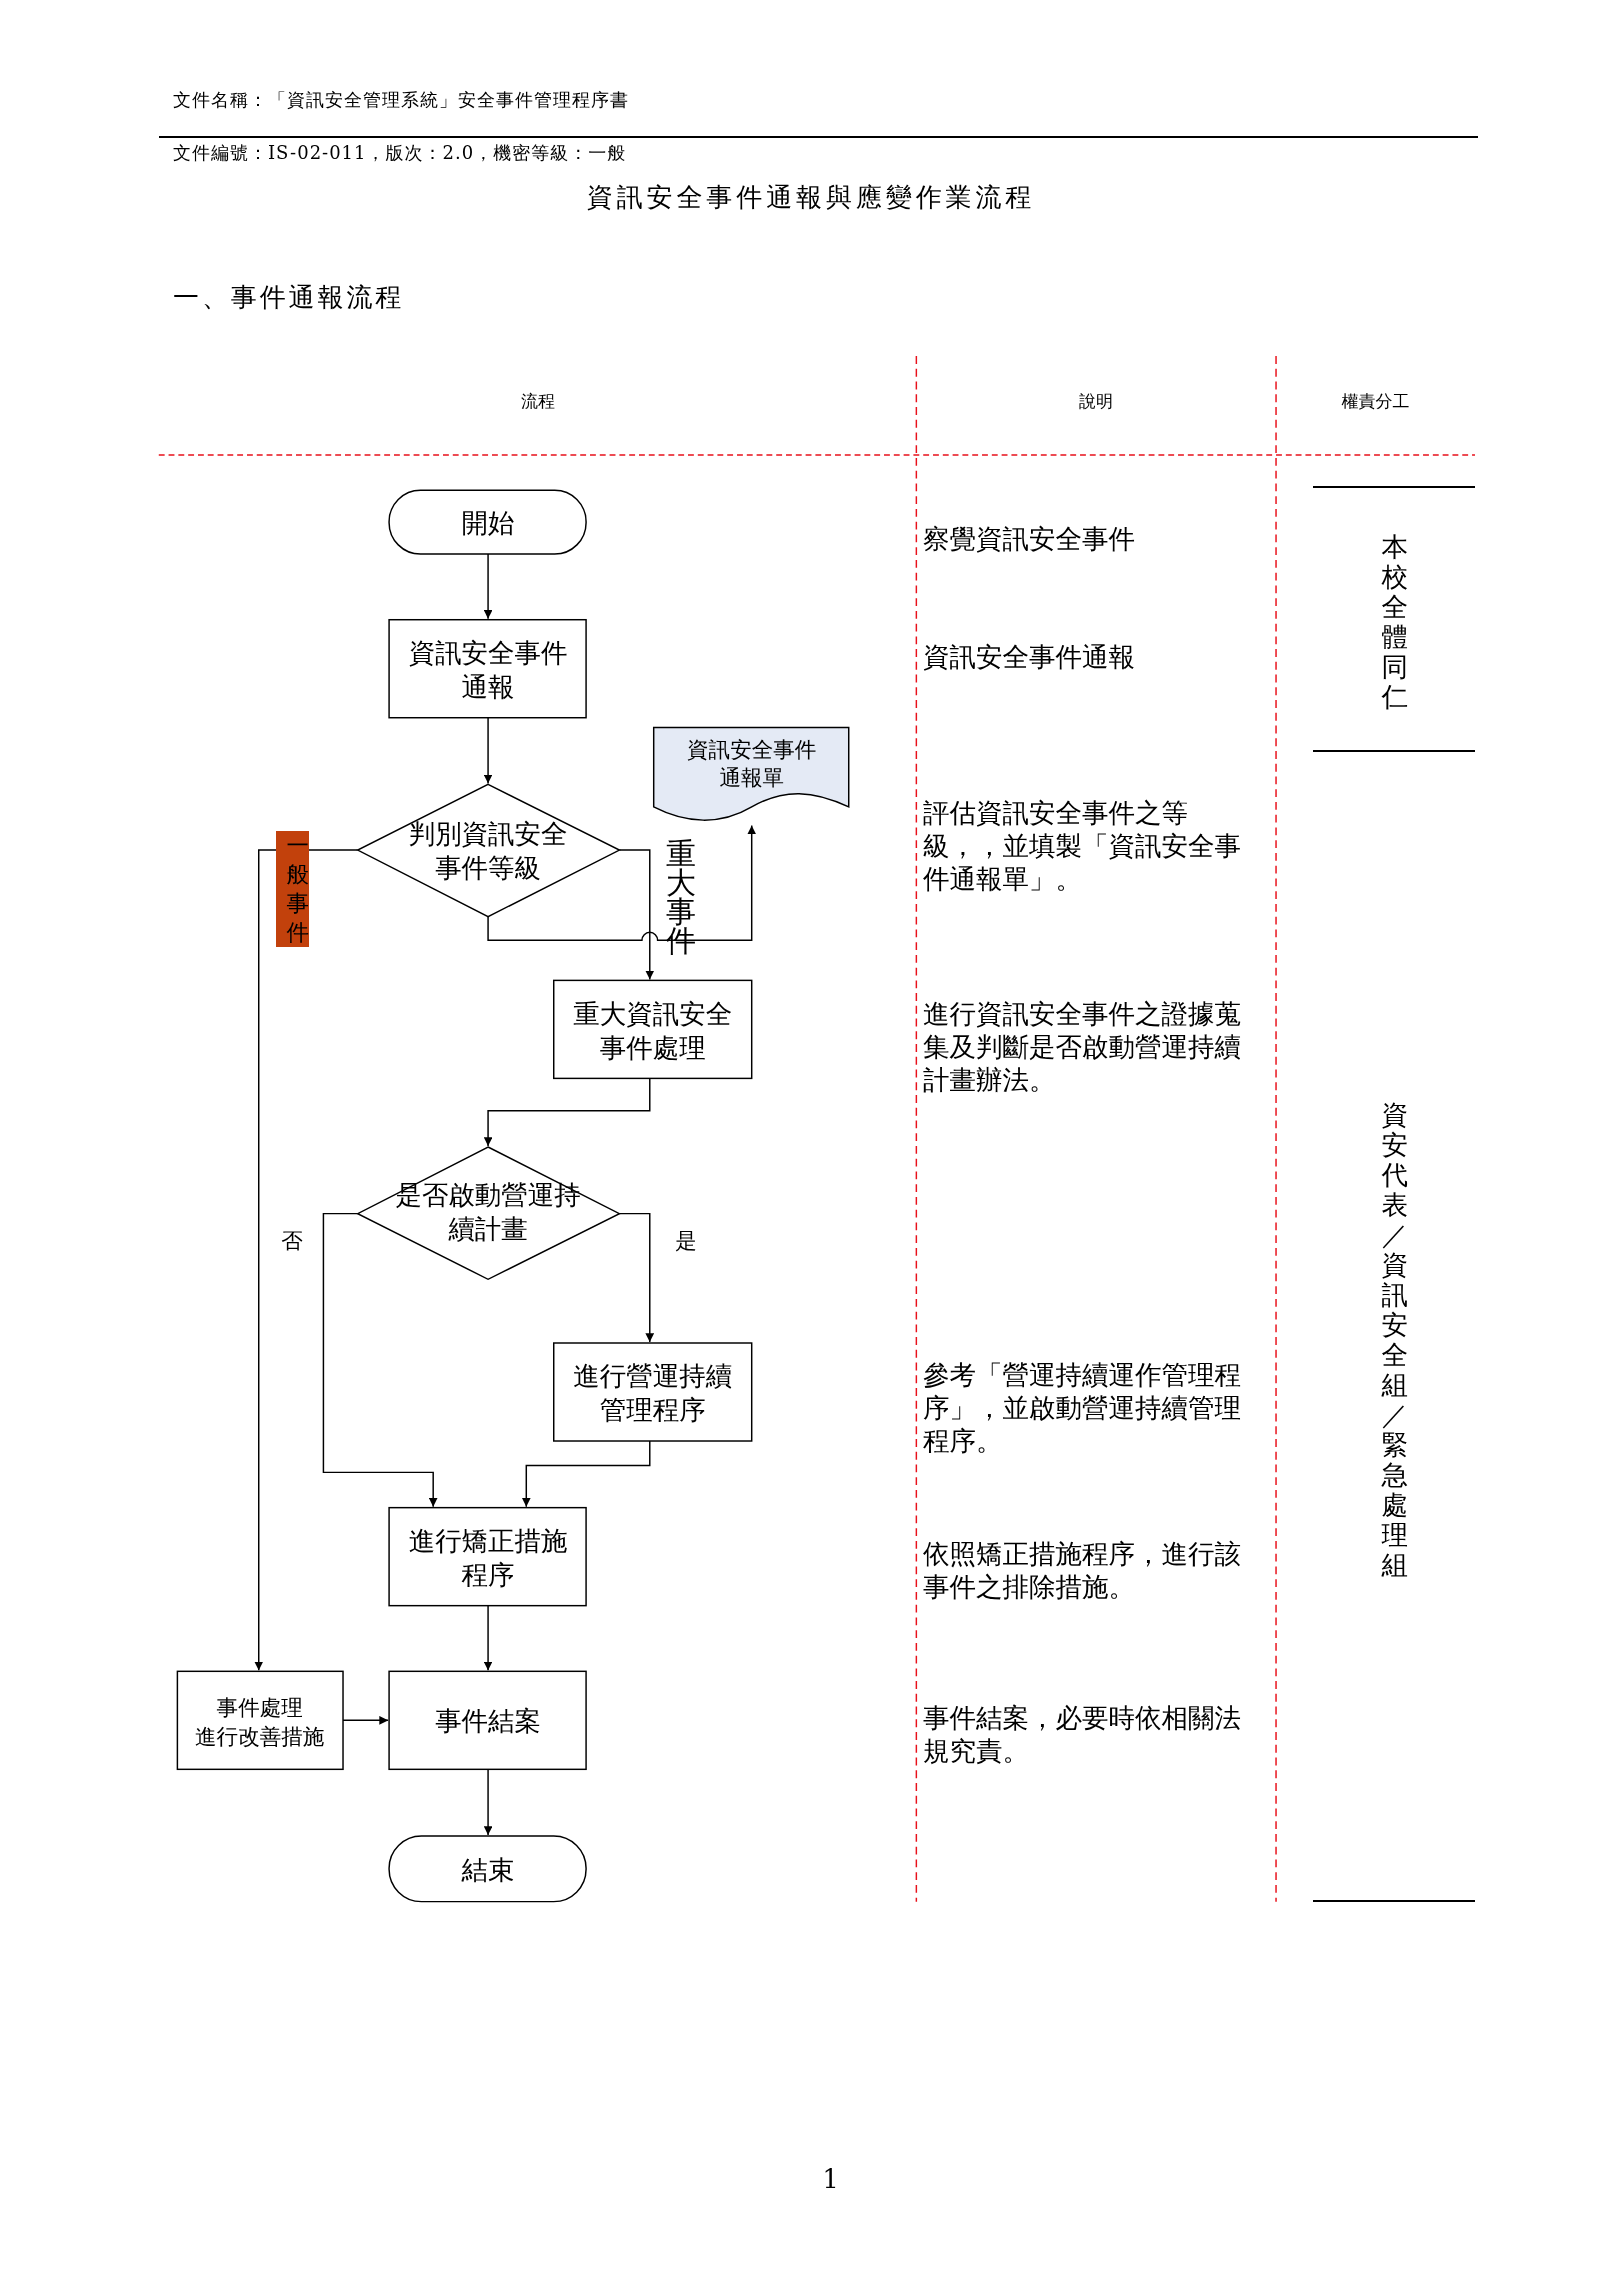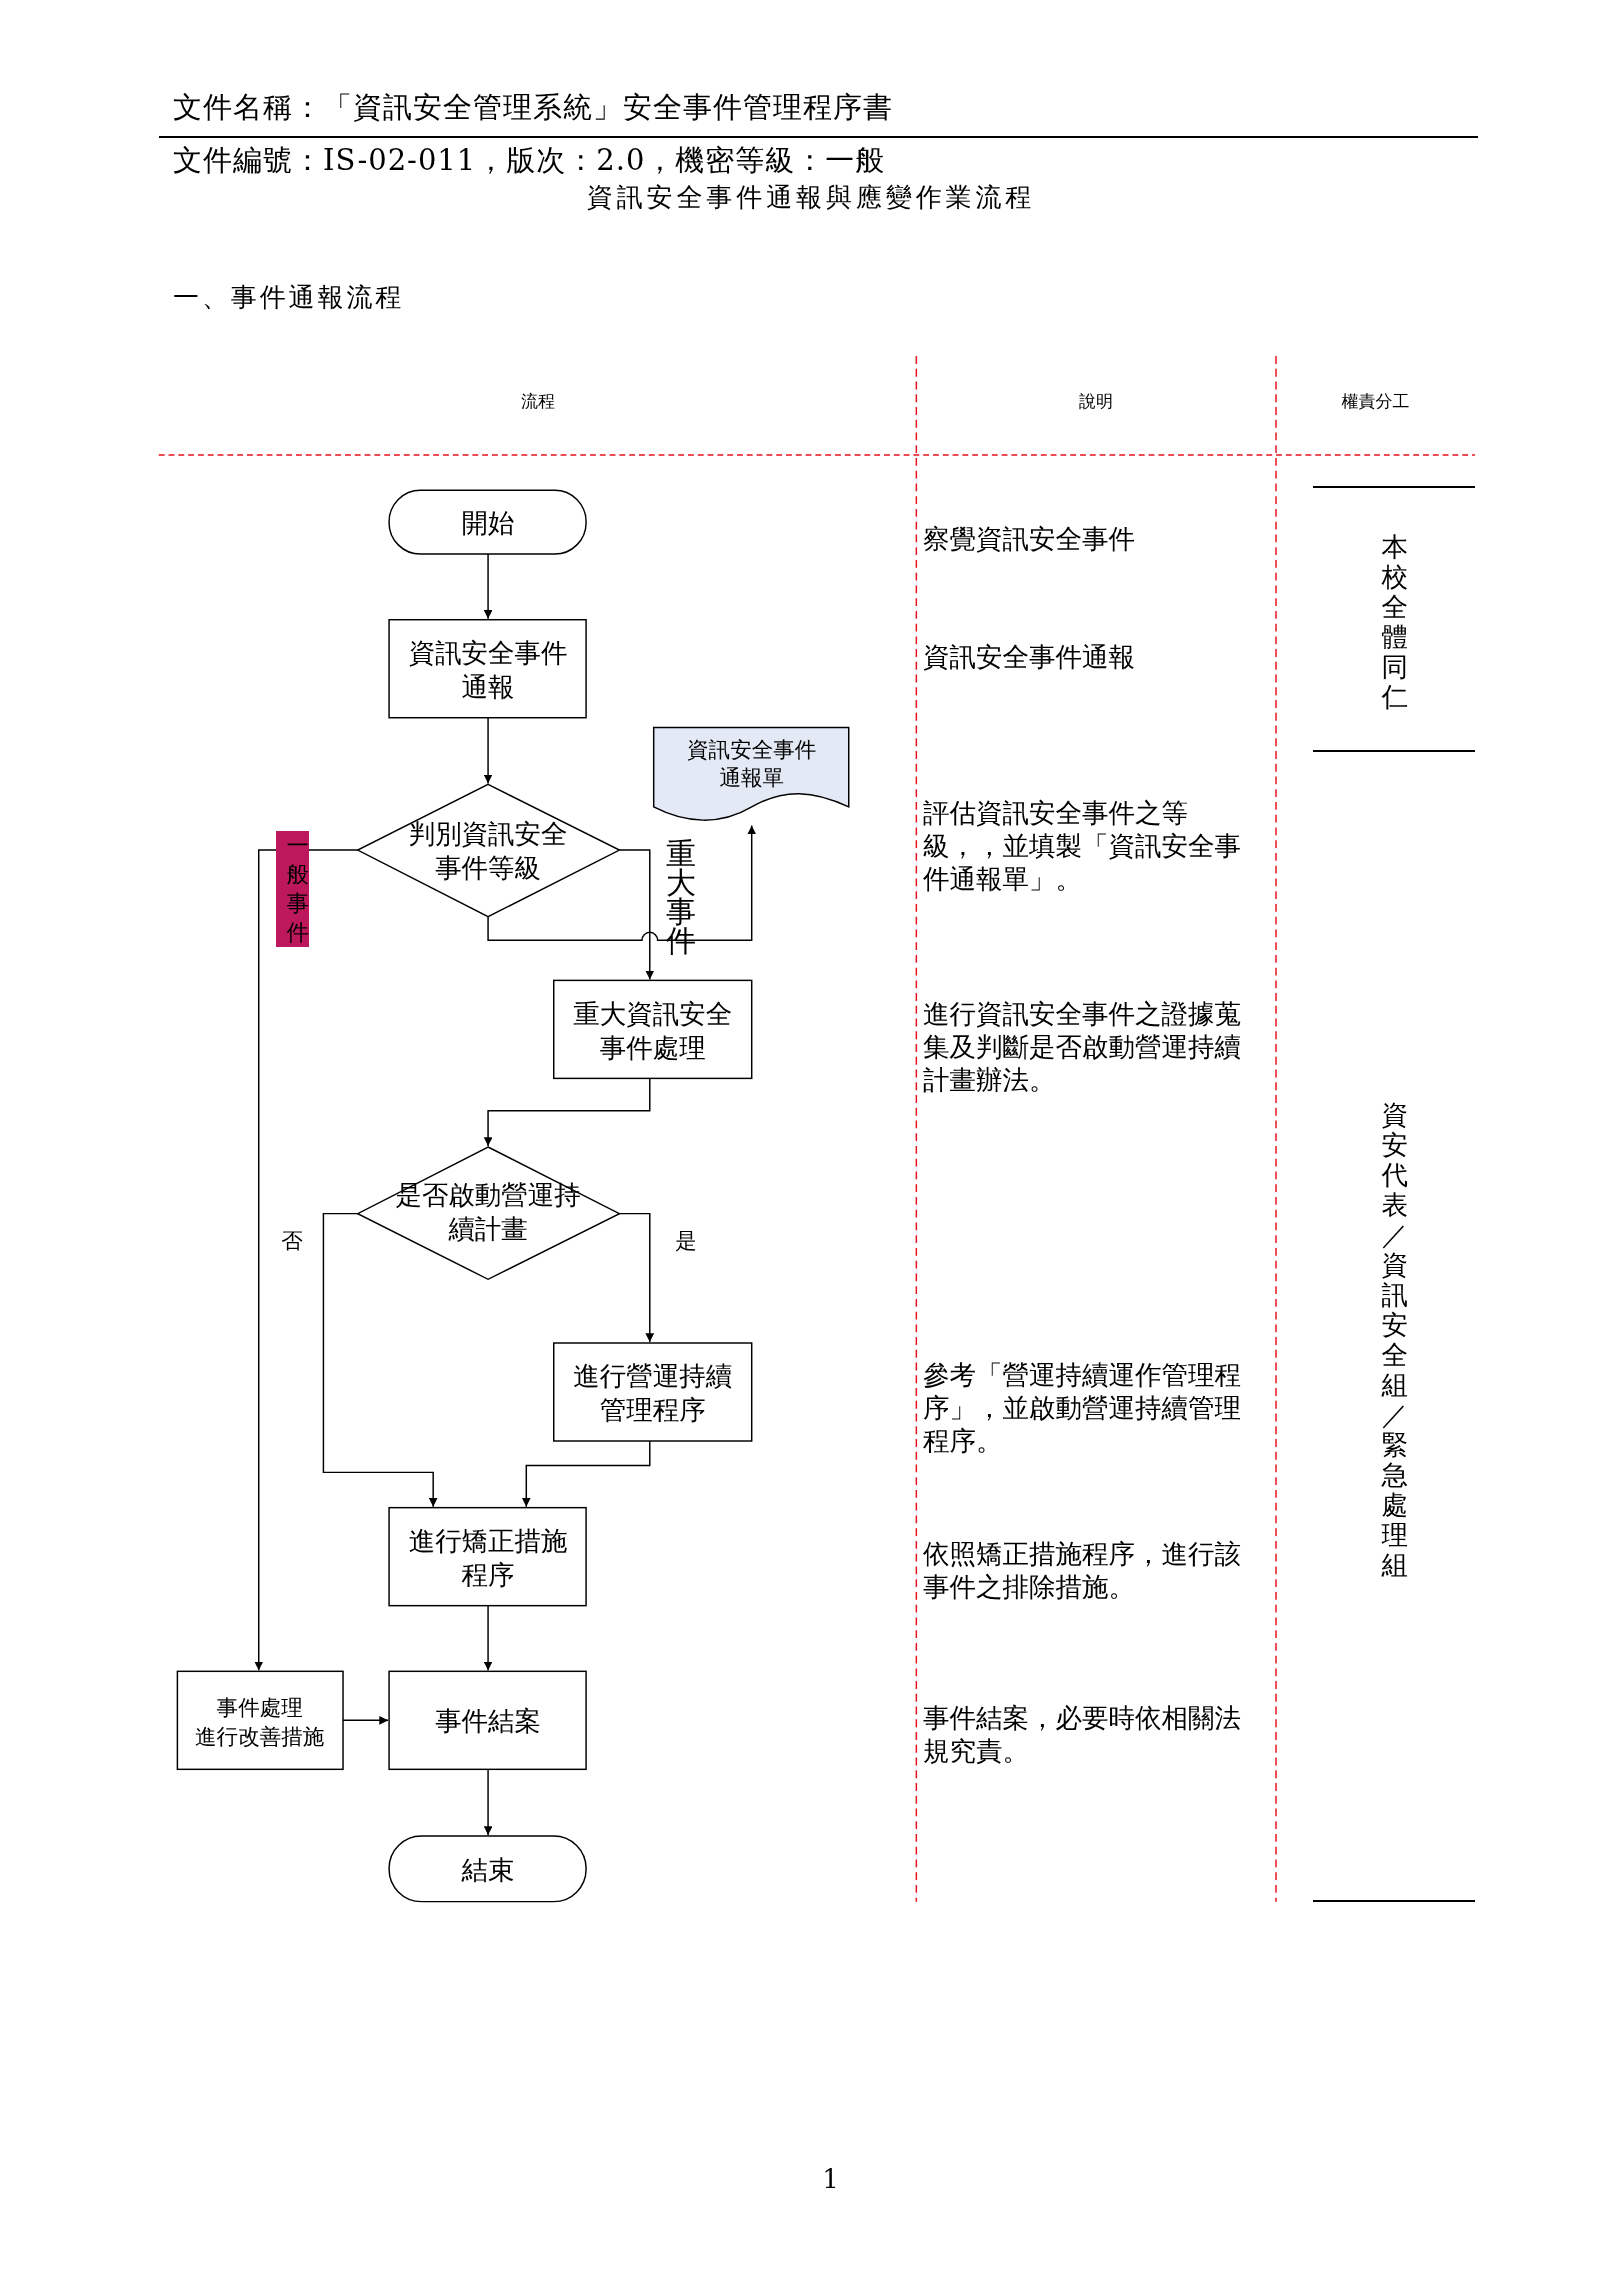--- a/index.html
+++ b/index.html
@@ -1,19 +1,19 @@
 <!DOCTYPE html>
 <html><head>
 <meta charset="utf-8">
 <style>
   html, body { margin: 0; padding: 0; background: #ffffff; }
   body { width: 1622px; height: 2293px; position: relative; overflow: hidden;
          font-family: "DejaVu Serif", "Liberation Serif", serif; color: #000; }
   .abs { position: absolute; }
-  .hdr { font-size: 29px; white-space: nowrap; letter-spacing: 1px; }
+  .hdr { font-size: 18px; white-space: nowrap; letter-spacing: 1px; }
   .rule { position: absolute; left: 159px; width: 1319px; top: 136px; height: 0; border-top: 2px solid #000; }
   .title { font-size: 26px; white-space: nowrap; letter-spacing: 3.9px; left: 0; width: 1622px; text-align: center; top: 180px; }
   .section { font-size: 26px; white-space: nowrap; letter-spacing: 2.9px; left: 173px; top: 280px; }
   .colhead { font-family: "DejaVu Sans", "Liberation Sans", sans-serif; font-size: 17px; text-align: center; top: 390px; }
   .desc { font-family: "DejaVu Sans", "Liberation Sans", sans-serif; font-size: 26.5px; line-height: 33px; left: 923px; width: 338px; }
   .vtext { font-family: "DejaVu Sans", "Liberation Sans", sans-serif; font-size: 26.5px; line-height: 30px; width: 33px; text-align: right; word-break: break-all; }
   .resp-rule { position: absolute; left: 1313px; width: 162px; height: 0; border-top: 2px solid #000; }
   .pagenum { font-size: 25.5px; left: 0; width: 1661px; text-align: center; top: 2164px; }
   svg text { font-family: "DejaVu Sans", "Liberation Sans", sans-serif; }
   .node-label { font-size: 27px; }
@@ -104,21 +104,21 @@
     <text class="node-label" x="498" y="1616">程序</text>
     <text class="small-label" x="265" y="1750">事件處理</text>
     <text class="small-label" x="265" y="1779">進行改善措施</text>
     <text class="node-label" x="498" y="1765">事件結案</text>
     <text class="node-label" x="498" y="1917">結束</text>
     <text class="small-label" x="298" y="1273">否</text>
     <text class="small-label" x="700" y="1273">是</text>
   </g>
 </svg>
 
-<div class="abs vtext" style="left:276px; top:831px; font-size:22.5px; line-height:29px; background:#be185d;">一般事件</div>
+<div class="abs vtext" style="left:276px; top:831px; font-size:22.5px; line-height:29px; background:#c2410c;">一般事件</div>
 <div class="abs vtext" style="left:663px; top:839px; font-size:30px; line-height:29px;">重大事件</div>
 
 <div class="abs desc" style="top:522px;">察覺資訊安全事件</div>
 <div class="abs desc" style="top:640px;">資訊安全事件通報</div>
 <div class="abs desc" style="top:796px;">評估資訊安全事件之等級，，並填製「資訊安全事件通報單」。</div>
 <div class="abs desc" style="top:997px;">進行資訊安全事件之證據蒐集及判斷是否啟動營運持續計畫辦法。</div>
 <div class="abs desc" style="top:1358px;">參考「營運持續運作管理程序」，並啟動營運持續管理程序。</div>
 <div class="abs desc" style="top:1537px;">依照矯正措施程序，進行該事件之排除措施。</div>
 <div class="abs desc" style="top:1701px;">事件結案，必要時依相關法規究責。</div>
 

